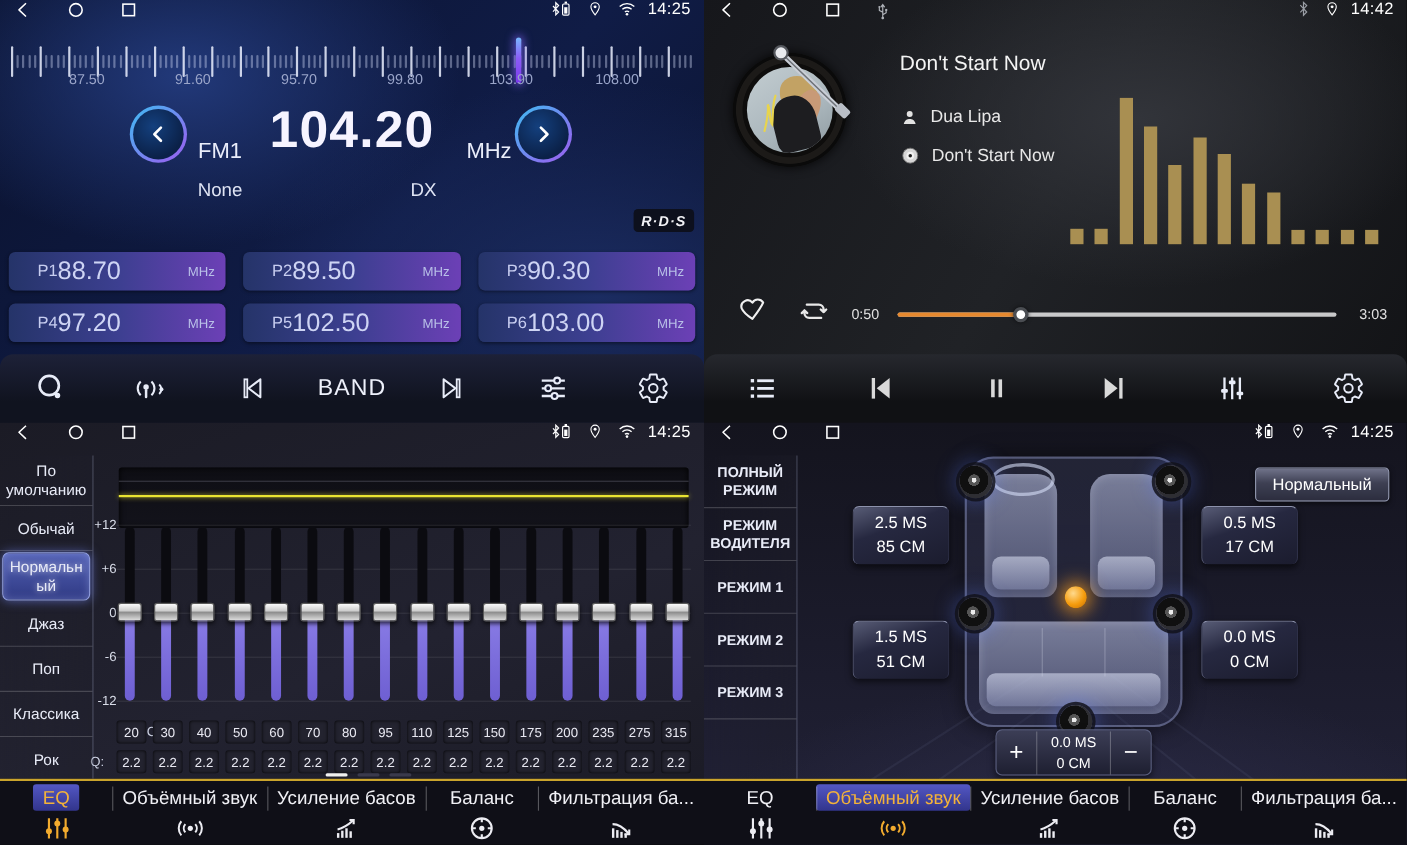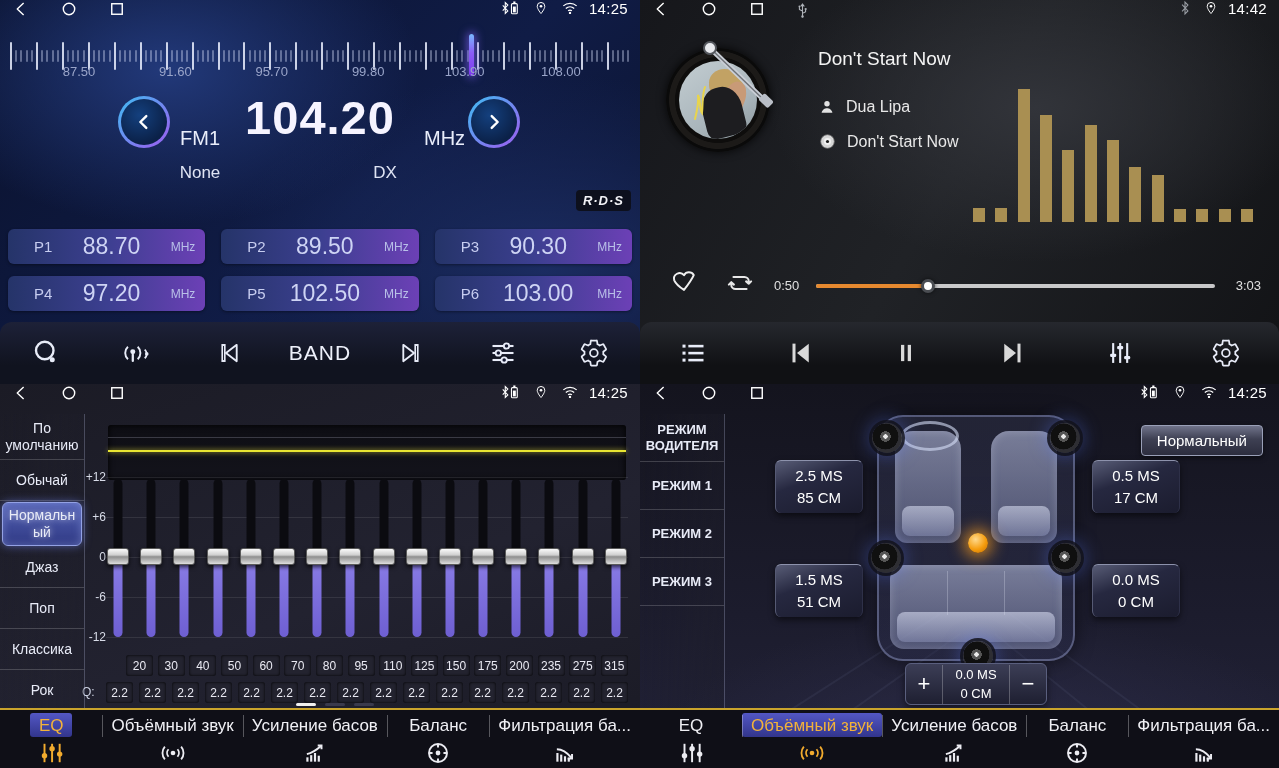--- a/index.html
+++ b/index.html
@@ -44,21 +44,21 @@
     font-size:47px; font-weight:bold; color:#f6f4ff; letter-spacing:1px; }
   .sub-lbl { position:absolute; top:163px; font-size:17px; color:#dfe4f4; text-align:center; }
   .rds { position:absolute; right:9px; top:190px; background:#0d101d; border-radius:4px; padding:3px 7px;
     font-size:13px; font-weight:bold; font-style:italic; color:#f2f2f6; letter-spacing:1px; }
   .presets { position:absolute; left:8px; right:8px; top:229px; display:grid;
     grid-template-columns:repeat(3,1fr); gap:12px 16px; }
   .preset { height:35px; border-radius:6px; display:flex; align-items:center; padding:0 10px; cursor:pointer;
     background:linear-gradient(90deg,#253469 0%, #3c3f90 50%, #6c40b6 100%);
     box-shadow:0 1px 3px rgba(0,0,0,.4); }
   .preset .pid { font-size:15px; color:#c7cdf0;margin-left:16px; }
-  .preset .pfreq { flex:1; text-align:center; font-size:23px; color:#ced4f4; }
+  .preset .pfreq { flex:1; text-align:left; font-size:23px; color:#ced4f4; }
   .preset .punit { font-size:12px; color:#b9c0e8; }
   .toolbar { position:absolute; left:0; right:0; bottom:0; height:62px; border-radius:12px 12px 0 0;
     background:linear-gradient(180deg,#1d2138 0%, #10131f 70%); display:flex; align-items:center; z-index:4; }
   #player .toolbar { background:linear-gradient(180deg,#26282e 0%, #101114 70%); }
   .toolbar .tbtn { flex:1; display:flex; align-items:center; justify-content:center; cursor:pointer; color:#e8ecf8; }
   .band-txt { font-size:21px; letter-spacing:1px; color:#eef1fb; }
 
   
   .album { position:absolute; left:22px; top:40px; width:116px; height:118px; }
   .vinyl { position:absolute; left:4px; top:8px; width:104px; height:104px; border-radius:50%;
@@ -804,21 +804,21 @@
           <div class="eq-track"></div>
           <div class="eq-thumb"></div>
         </div>
         <div class="eq-col">
           <div class="eq-track"></div>
           <div class="eq-thumb"></div>
         </div>
       </div>
 
     <span class="vallbl" style="top:274px;margin-left:44px;">FC:</span>
-    <div class="chips" style="top:271px;margin-left:20px;">
+    <div class="chips" style="top:271px;">
 
     <div class="chip">20</div>
         <div class="chip">30</div>
         <div class="chip">40</div>
         <div class="chip">50</div>
         <div class="chip">60</div>
         <div class="chip">70</div>
         <div class="chip">80</div>
         <div class="chip">95</div>
         <div class="chip">110</div>
@@ -982,20 +982,21 @@
               <path d="M6 10.6a9 9 0 0 1 12 0" fill="none" stroke="#fff" stroke-width="1.8"></path>
               <path d="M9.3 14a4.5 4.5 0 0 1 5.4 0" fill="none" stroke="#fff" stroke-width="1.8"></path>
               <circle cx="12" cy="17" r="1.7" fill="#fff"></circle>
             </svg>
           </span>
       </div>
       <span class="time">14:25</span>
     </div>
 
     <div class="side">
+      <div class="itm">ПОЛНЫЙ РЕЖИМ</div>
       <div class="itm">РЕЖИМ ВОДИТЕЛЯ</div>
       <div class="itm">РЕЖИМ 1</div>
       <div class="itm">РЕЖИМ 2</div>
       <div class="itm">РЕЖИМ 3</div>
     </div>
 
     <div class="profile">Нормальный</div>
 
     <div class="carpanel">
       <div class="seat seatF" style="left:16px;">

